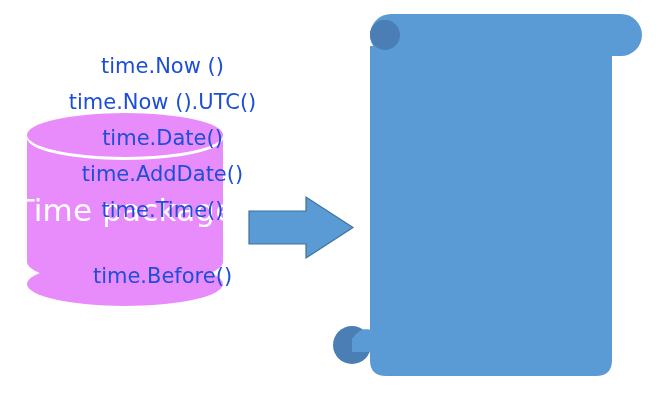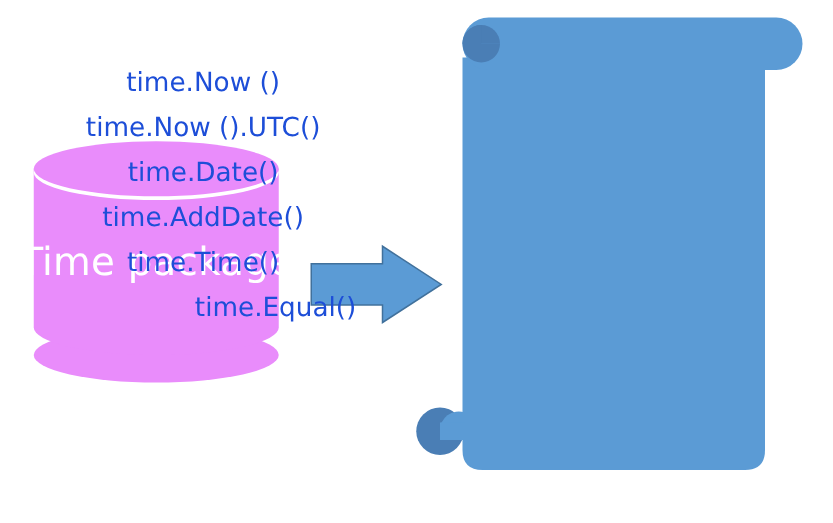--- a/index.html
+++ b/index.html
@@ -135,15 +135,15 @@
   <div class="cyl-top-cap"></div>
   <div class="cyl-label">Time package</div>
 </div>
 
 <div class="scroll-lines">
   <div class="scroll-line al-c">time.Now ()</div>
   <div class="scroll-line al-c">time.Now ().UTC()</div>
   <div class="scroll-line al-c">time.Date()</div>
   <div class="scroll-line al-l">time.AddDate()</div>
   <div class="scroll-line al-c">time.Time()</div>
-  <div class="scroll-line al-rr">time.Equal()</div>
   <div class="spacer-line"></div>
+  <div class="scroll-line al-l">time.Before()</div>
 </div>
 
 </body></html>

